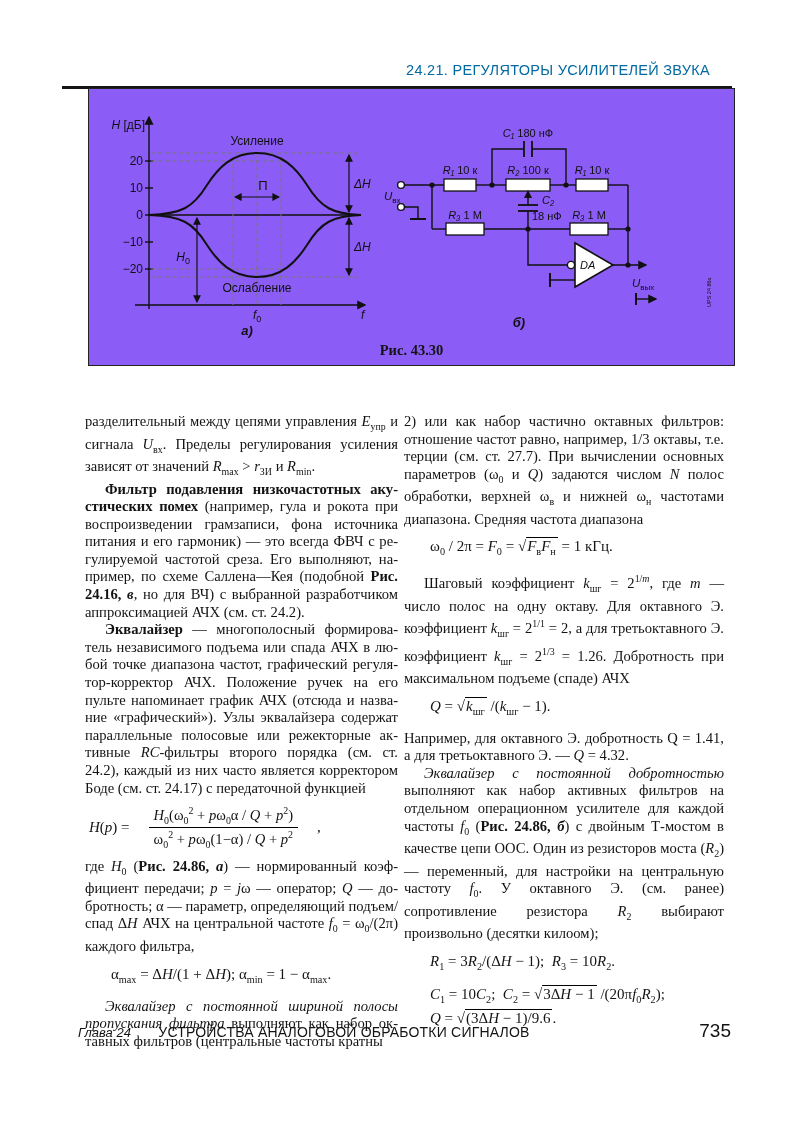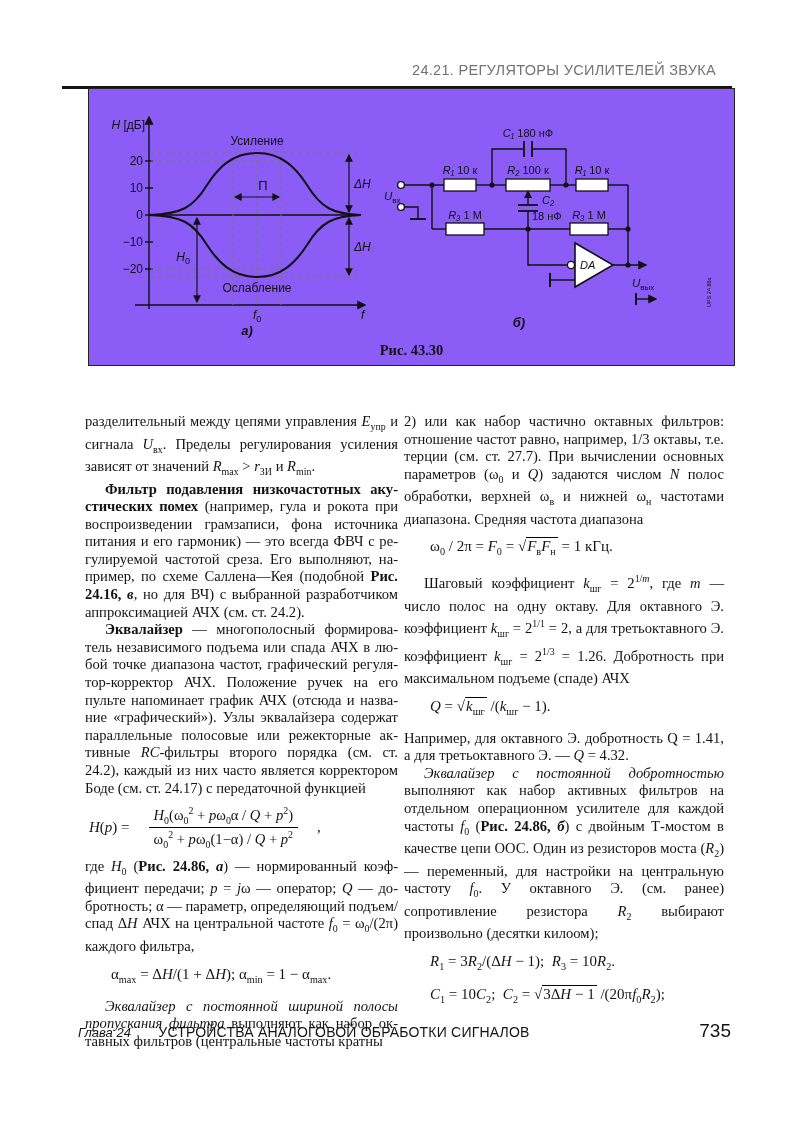--- a/index.html
+++ b/index.html
@@ -1,21 +1,21 @@
 <!DOCTYPE html>
 <html><head>
 <meta charset="utf-8">
 <style>
   html,body{margin:0;padding:0;background:#e8e8e8;}
   .page{position:relative;width:794px;height:1131px;background:#ffffff;margin:0 auto;
         font-family:"Liberation Serif",serif;color:#131313;overflow:hidden;}
 
   
-  .hdr-title{position:absolute;top:62px;right:78px;font-family:"Liberation Sans",sans-serif;
-             font-size:14.5px;letter-spacing:.3px;color:#737373;}
+  .hdr-title{position:absolute;top:62px;right:84px;font-family:"Liberation Sans",sans-serif;
+             font-size:14.5px;letter-spacing:.3px;color:#0369a1;}
   .hdr-rule{position:absolute;left:62px;top:86px;width:670px;height:2.6px;background:#141414;}
 
   
   .figure-box{position:absolute;left:88px;top:88px;width:645px;height:276px;
               border:1.4px solid #222;background:#8b5cf6;}
   .fig-caption{position:absolute;left:0;bottom:6px;width:100%;text-align:center;
                font-weight:bold;font-size:14.5px;}
   svg text{font-family:"Liberation Sans",sans-serif;fill:#111;}
 
   
@@ -197,20 +197,21 @@
   <div class="col col-right">
     <p class="para">2) или как набор частично октавных фильтров: отношение частот равно, например, 1/3 октавы, т.е. терции (см. ст. 27.7). При вычислении ос­новных параметров (ω<sub>0</sub> и <i>Q</i>) задаются числом <i>N</i> полос обработки, верхней ω<sub>в</sub> и нижней ω<sub>н</sub> час­тотами диапазона. Средняя частота диапазона</p>
     <div class="formula">ω<sub>0</sub> / 2π = <i>F</i><sub>0</sub> = <span class="sqrt">√<span class="rad"><i>F</i><sub>в</sub><i>F</i><sub>н</sub></span></span> = 1 кГц.</div>
     <p class="para indent">Шаговый коэффициент <i>k</i><sub>шг</sub> = 2<sup>1/<i>m</i></sup>, где <i>m</i> — число полос на одну октаву. Для октавного Э. коэффициент <i>k</i><sub>шг</sub> = 2<sup>1/1</sup> = 2, а для третьоктавно­го Э. коэффициент <i>k</i><sub>шг</sub> = 2<sup>1/3</sup> = 1.26. Доброт­ность при максимальном подъеме (спаде) АЧХ</p>
     <div class="formula"><i>Q</i> = <span class="sqrt">√<span class="rad"><i>k</i><sub>шг</sub></span></span> /(<i>k</i><sub>шг</sub> − 1).</div>
     <p class="para">Например, для октавного Э. добротность Q = 1.41, а для третьоктавного Э. — <i>Q</i> = 4.32.</p>
     <p class="para indent"><i>Эквалайзер с постоянной добротностью</i> выполняют как набор активных фильтров на отдельном операционном усилителе для каж­дой частоты <i>f</i><sub>0</sub> (<b>Рис. 24.86, <i>б</i></b>) с двойным Т-мостом в качестве цепи ООС. Один из рези­сторов моста (<i>R</i><sub>2</sub>) — переменный, для настрой­ки на центральную частоту <i>f</i><sub>0</sub>. У октавного Э. (см. ранее) сопротивление резистора <i>R</i><sub>2</sub> выби­рают произвольно (десятки килоом);</p>
     <div class="formula"><i>R</i><sub>1</sub> = 3<i>R</i><sub>2</sub>/(Δ<i>H</i> − 1);&nbsp;&nbsp;<i>R</i><sub>3</sub> = 10<i>R</i><sub>2</sub>.</div>
     <div class="formula">
       <div><i>C</i><sub>1</sub> = 10<i>C</i><sub>2</sub>;&nbsp;&nbsp;<i>C</i><sub>2</sub> = <span class="sqrt">√<span class="rad">3Δ<i>H</i> − 1</span></span> /(20π<i>f</i><sub>0</sub><i>R</i><sub>2</sub>);</div>
+      <div><i>Q</i> = <span class="sqrt">√<span class="rad">(3Δ<i>H</i> − 1)/9.6</span></span>.</div>
     </div>
   </div>
 
   <div class="footer">
     <div>
       <span class="f-chap">Глава 24</span>
       <span class="f-title">УСТРОЙСТВА АНАЛОГОВОЙ ОБРАБОТКИ СИГНАЛОВ</span>
     </div>
     <span class="f-page">735</span>
   </div>

